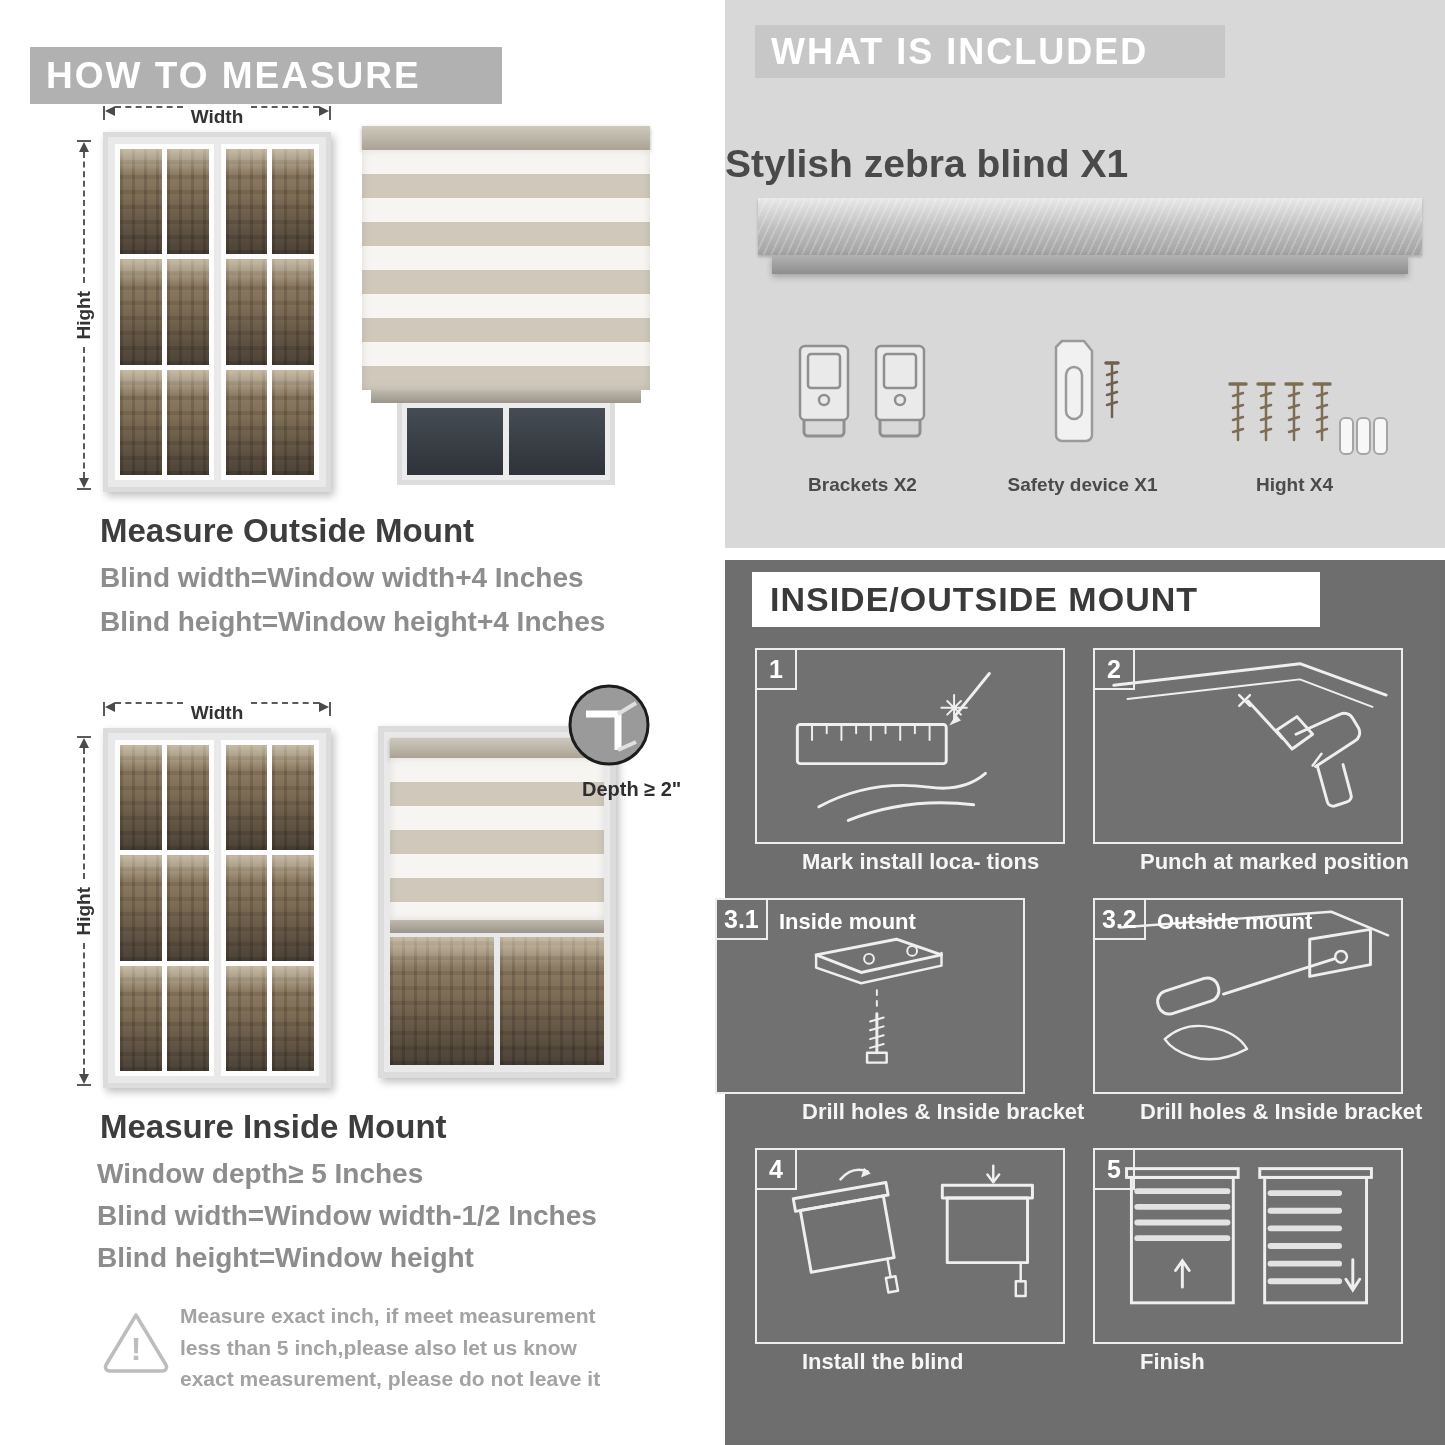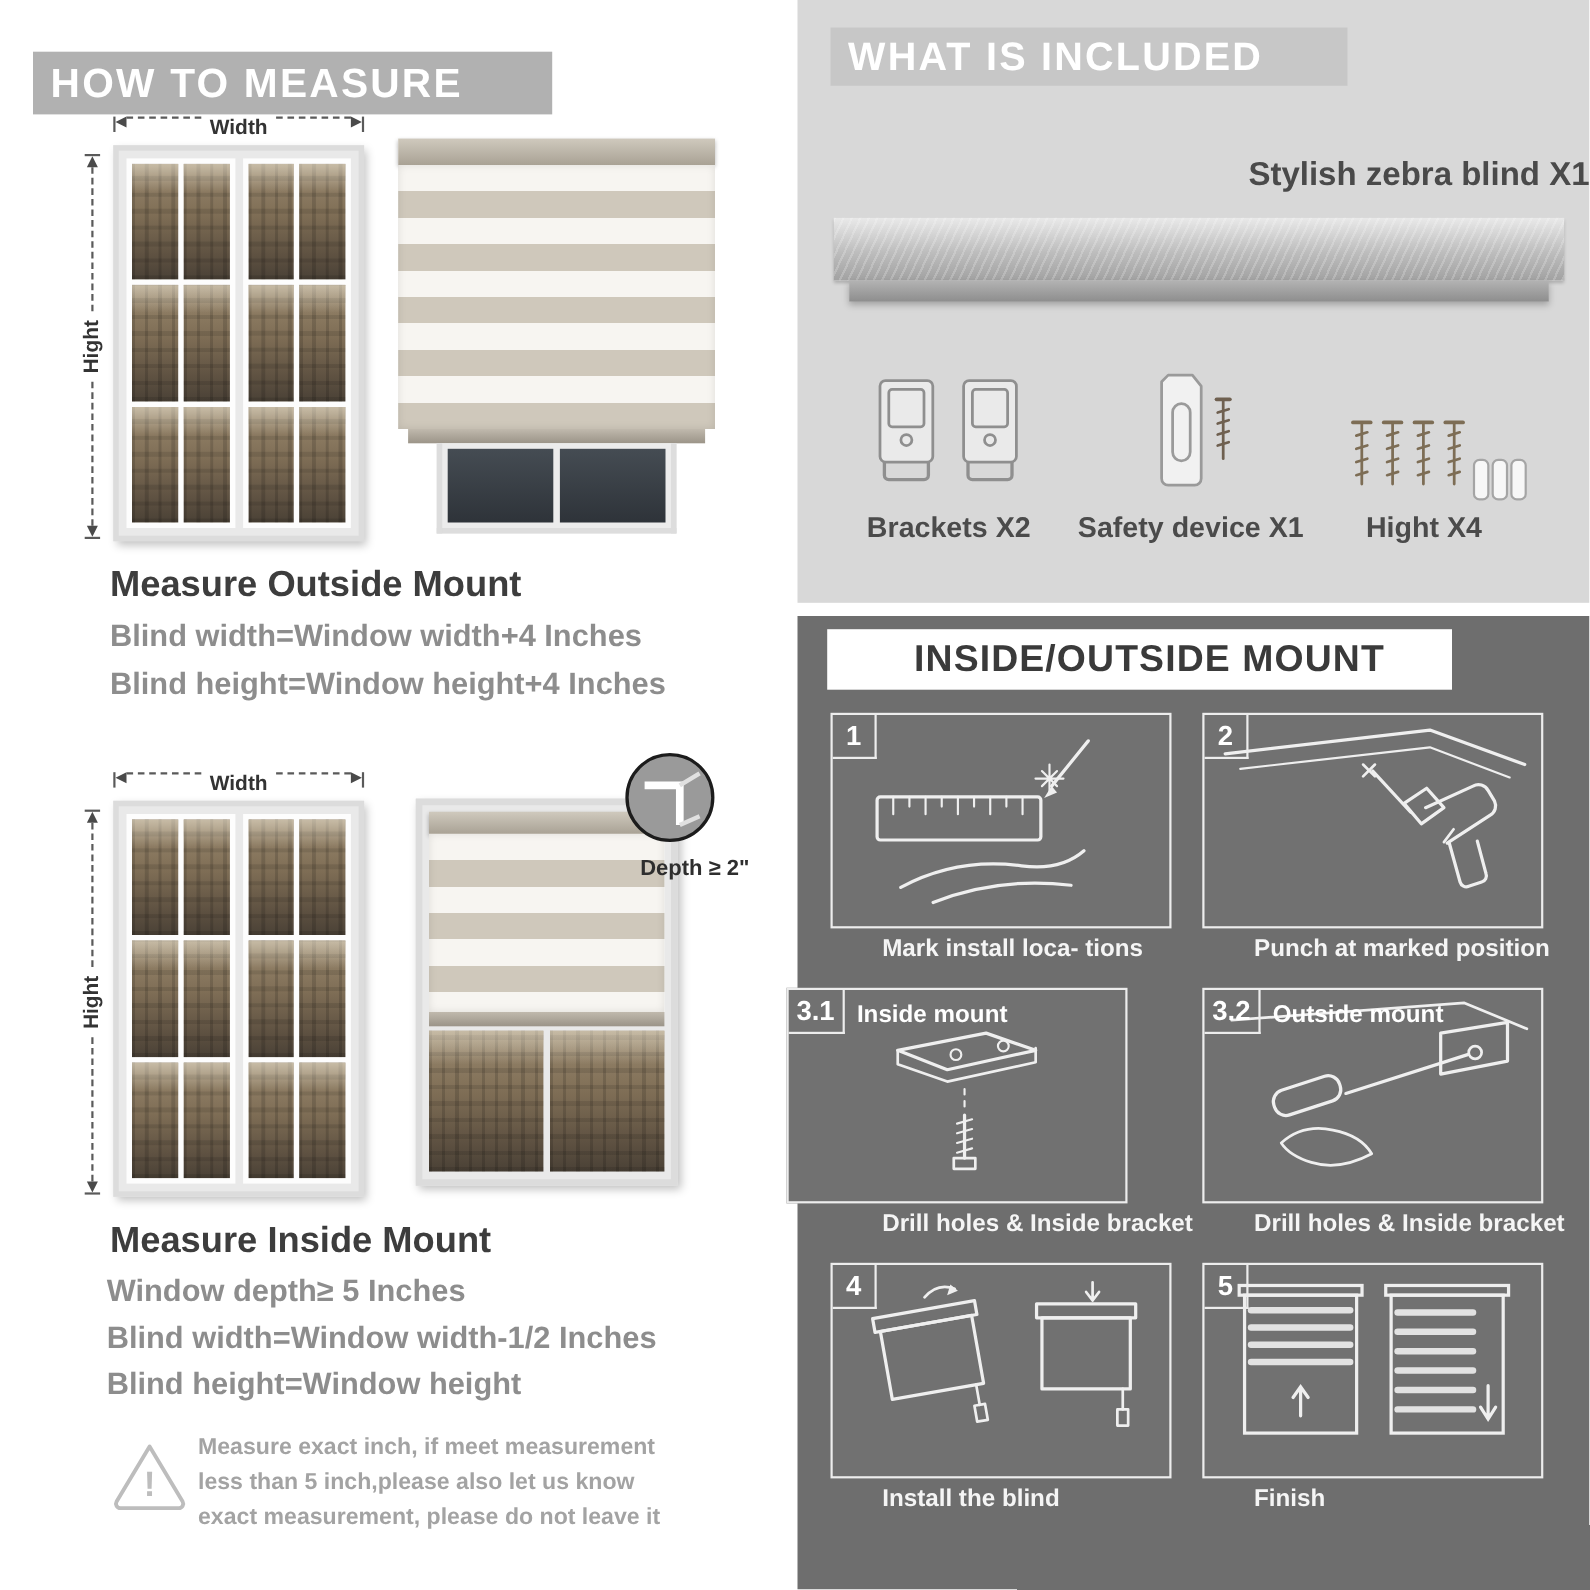--- a/index.html
+++ b/index.html
@@ -91,43 +91,43 @@
   .warn-text { color:#a3a3a3; font-size:21px; line-height:1.5; font-weight:bold; }
 
   
   .light-section { left:725px; top:0; width:720px; height:548px; background:#d8d8d8; }
   .band-included {
     left:755px; top:25px; width:470px; height:53px;
     background:#c7c7c7; color:#ffffff;
     font-size:36px; font-weight:bold; letter-spacing:2px;
     line-height:53px; padding-left:16px;
   }
-  .product-title { left:725px; top:142px; width:720px; text-align:right;
-    color:#4a4a4a; font-size:30px; font-weight:bold; }
+  .product-title { left:725px; top:142px; width:720px; text-align:left;
+    color:#4a4a4a; font-size:39px; font-weight:bold; }
   .headrail-top {
     left:758px; top:198px; width:664px; height:57px;
     background:
       repeating-linear-gradient(115deg, rgba(255,255,255,.20) 0 2px, rgba(0,0,0,0) 2px 7px),
       linear-gradient(180deg,#e9e9e9,#bdbdbd 55%,#a2a2a2);
     box-shadow:0 2px 3px rgba(0,0,0,.2);
   }
   .headrail-bottom {
     left:772px; top:255px; width:636px; height:19px;
     background:linear-gradient(180deg,#b3b3b3,#8e8e8e);
     box-shadow:0 3px 6px rgba(0,0,0,.25);
   }
-  .item-label { top:464px; text-align:center; color:#4b4b4b; font-size:26px; font-weight:bold; }
+  .item-label { top:474px; text-align:center; color:#4b4b4b; font-size:19px; font-weight:bold; }
 
   
   .dark-section { left:725px; top:560px; width:720px; height:885px; background:#6e6e6e; }
   .band-mount {
     left:752px; top:572px; width:568px; height:55px;
     background:#ffffff; color:#3a3a3a;
     font-size:34px; font-weight:bold; letter-spacing:1px;
-    line-height:55px; padding-left:18px;text-align:center;
+    line-height:55px; padding-left:18px;
   }
   .panel { width:310px; height:196px; border:2px solid #ededed; background:#717171; }
   .pnum {
     position:absolute; left:0; top:0; min-width:40px; height:40px;
     border-right:2px solid #ededed; border-bottom:2px solid #ededed;
     color:#ffffff; font-weight:bold; font-size:25px;
     display:flex; align-items:center; justify-content:center; padding:0 7px;
   }
   .plabel { position:absolute; left:62px; top:9px; color:#ffffff; font-weight:bold; font-size:22px; }
   .pcap { color:#f5f5f5; font-weight:bold; font-size:22px; width:310px;margin-left:45px; }

